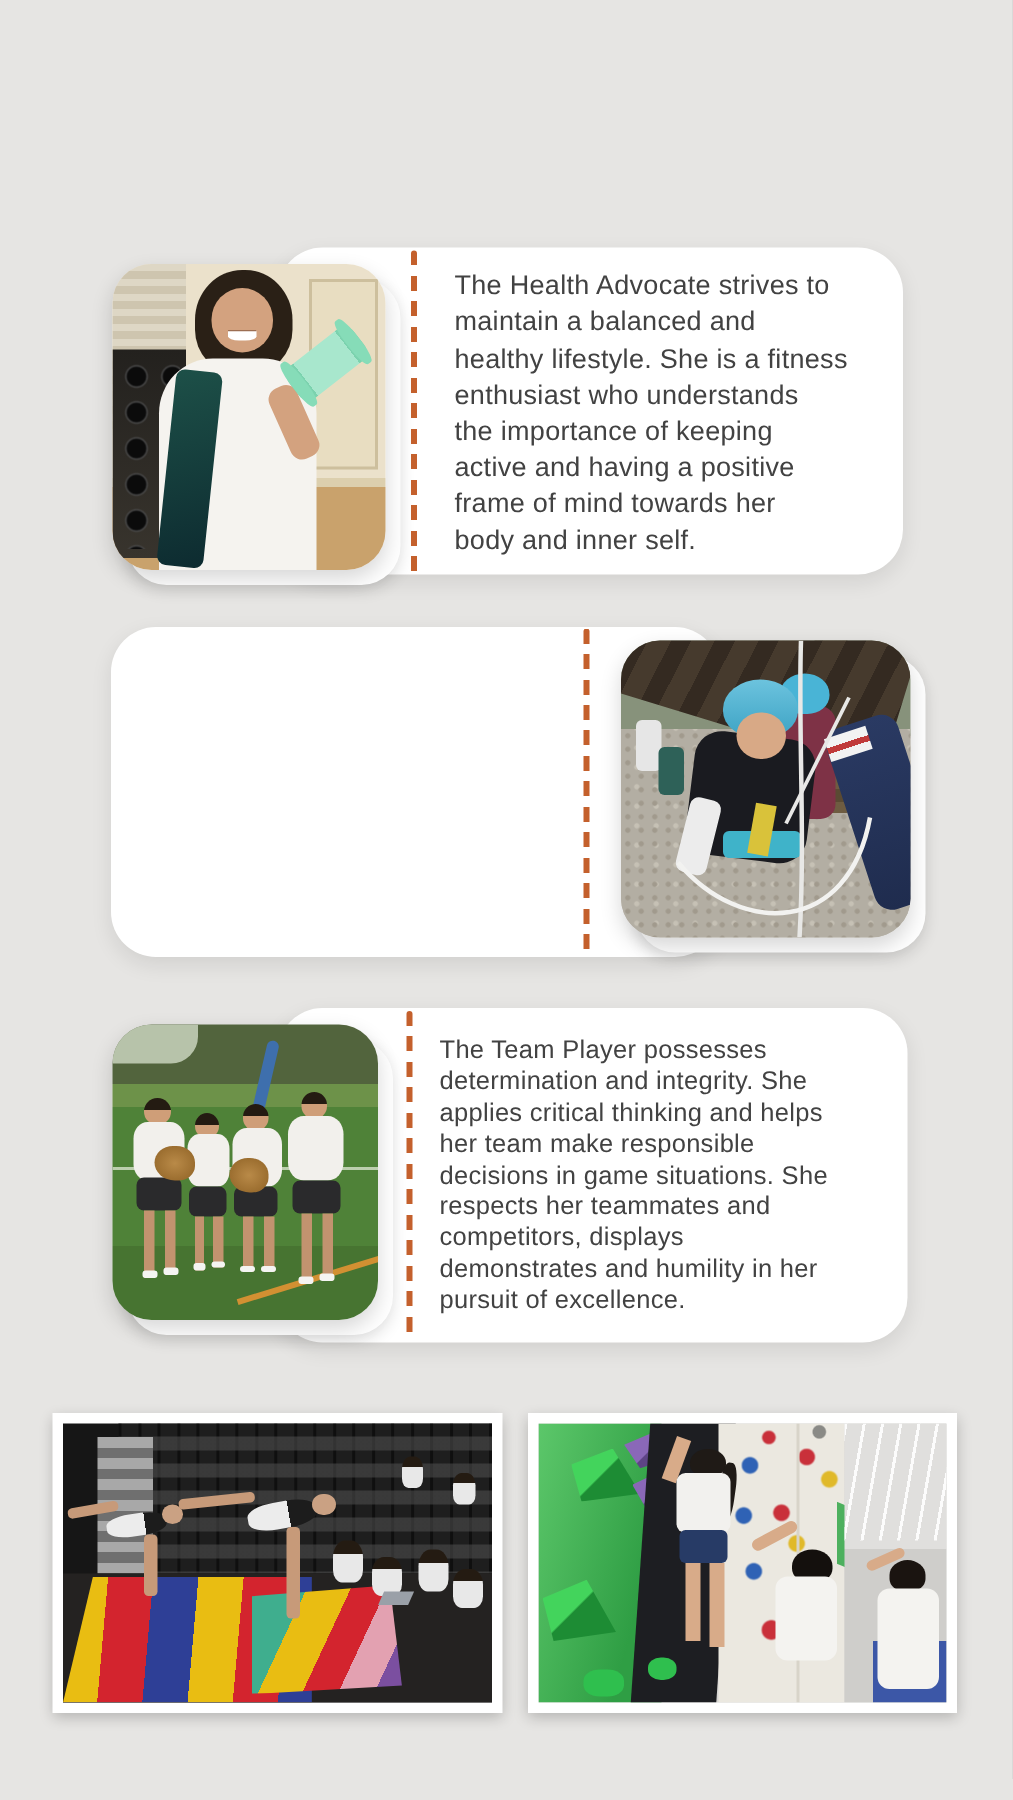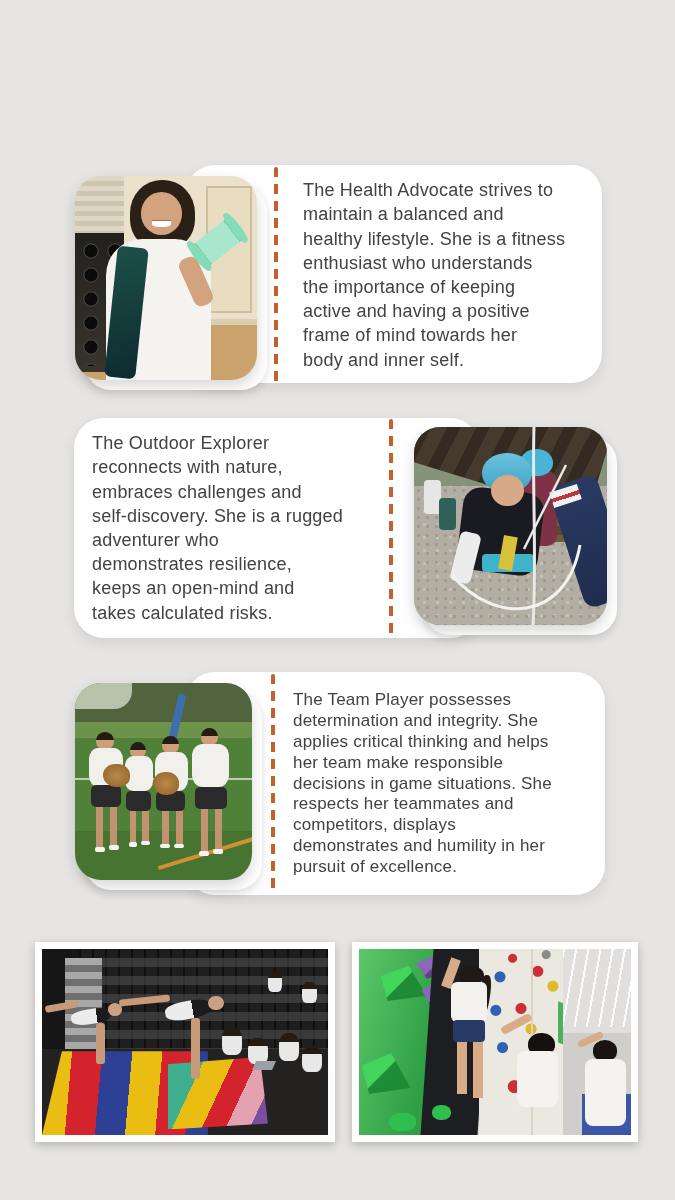--- a/index.html
+++ b/index.html
@@ -243,28 +243,20 @@
     <div class="p2-strap"></div>
     <div class="p2-arm2"></div>
     <div class="p2-band"></div>
     <svg class="p2-ropes" viewBox="0 0 193 198" xmlns="http://www.w3.org/2000/svg">
       <path d="M120,0 C118,60 123,130 119,198" stroke="#e8e8e6" stroke-width="3" fill="none"></path>
       <path d="M38,148 C80,198 152,196 166,118" stroke="#f2f2f0" stroke-width="3" fill="none"></path>
       <path d="M110,122 L152,38" stroke="#e8e8e6" stroke-width="2.5" fill="none"></path>
     </svg>
   </div>
   <div class="divider div2"></div>
-  <div class="cardtext t12 text2">The Outdoor Explorer
-reconnects with nature,
-embraces challenges and
-self-discovery. She is a rugged
-adventurer who
-demonstrates resilience,
-keeps an open-mind and
-takes calculated risks.</div>
 
   <div class="card card3"></div>
   <div class="backing backing3"></div>
   <div class="photo photo3">
     <div class="p3-sky"></div>
     <div class="p3-line"></div>
     <div class="p3-orange"></div>
     <div class="hd k1h"></div>
     <div class="tr k1t"></div>
     <div class="sh k1s"></div>

